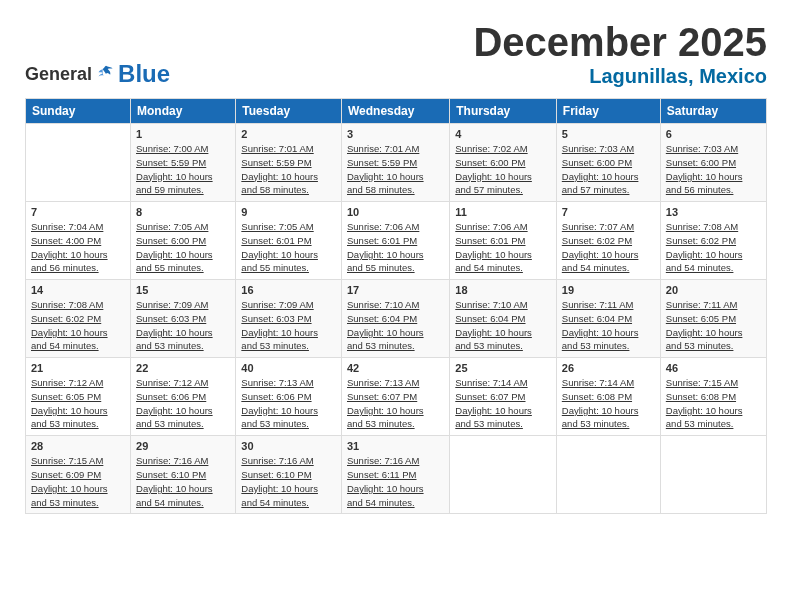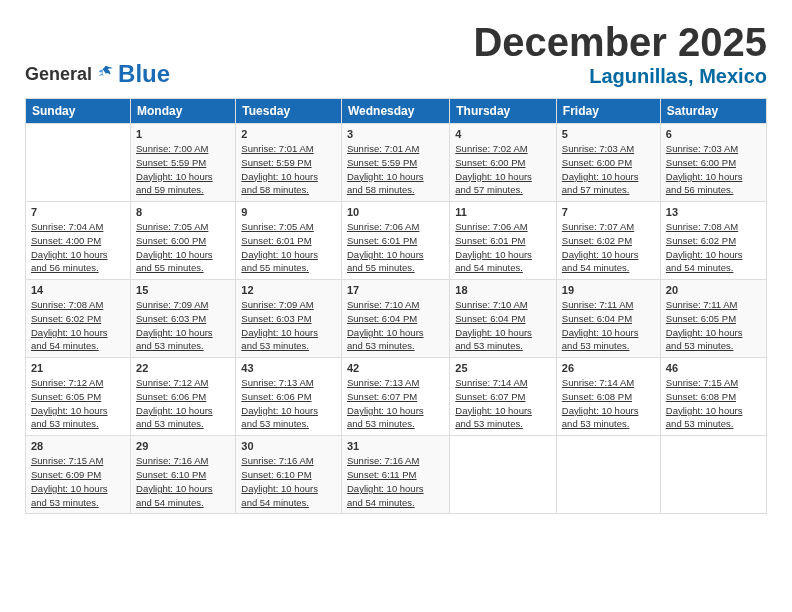--- a/index.html
+++ b/index.html
@@ -241,21 +241,21 @@
 and 54 minutes.</div>
           </td>
           <td>
             <span class="day-number">15</span>
             <div class="day-info" style="white-space: pre-line;">Sunrise: 7:09 AM
 Sunset: 6:03 PM
 Daylight: 10 hours
 and 53 minutes.</div>
           </td>
           <td>
-            <span class="day-number">12</span>
+            <span class="day-number">16</span>
             <div class="day-info" style="white-space: pre-line;">Sunrise: 7:09 AM
 Sunset: 6:03 PM
 Daylight: 10 hours
 and 53 minutes.</div>
           </td>
           <td>
             <span class="day-number">17</span>
             <div class="day-info" style="white-space: pre-line;">Sunrise: 7:10 AM
 Sunset: 6:04 PM
 Daylight: 10 hours
@@ -292,21 +292,21 @@
 and 53 minutes.</div>
           </td>
           <td>
             <span class="day-number">22</span>
             <div class="day-info" style="white-space: pre-line;">Sunrise: 7:12 AM
 Sunset: 6:06 PM
 Daylight: 10 hours
 and 53 minutes.</div>
           </td>
           <td>
-            <span class="day-number">43</span>
+            <span class="day-number">40</span>
             <div class="day-info" style="white-space: pre-line;">Sunrise: 7:13 AM
 Sunset: 6:06 PM
 Daylight: 10 hours
 and 53 minutes.</div>
           </td>
           <td>
             <span class="day-number">42</span>
             <div class="day-info" style="white-space: pre-line;">Sunrise: 7:13 AM
 Sunset: 6:07 PM
 Daylight: 10 hours

